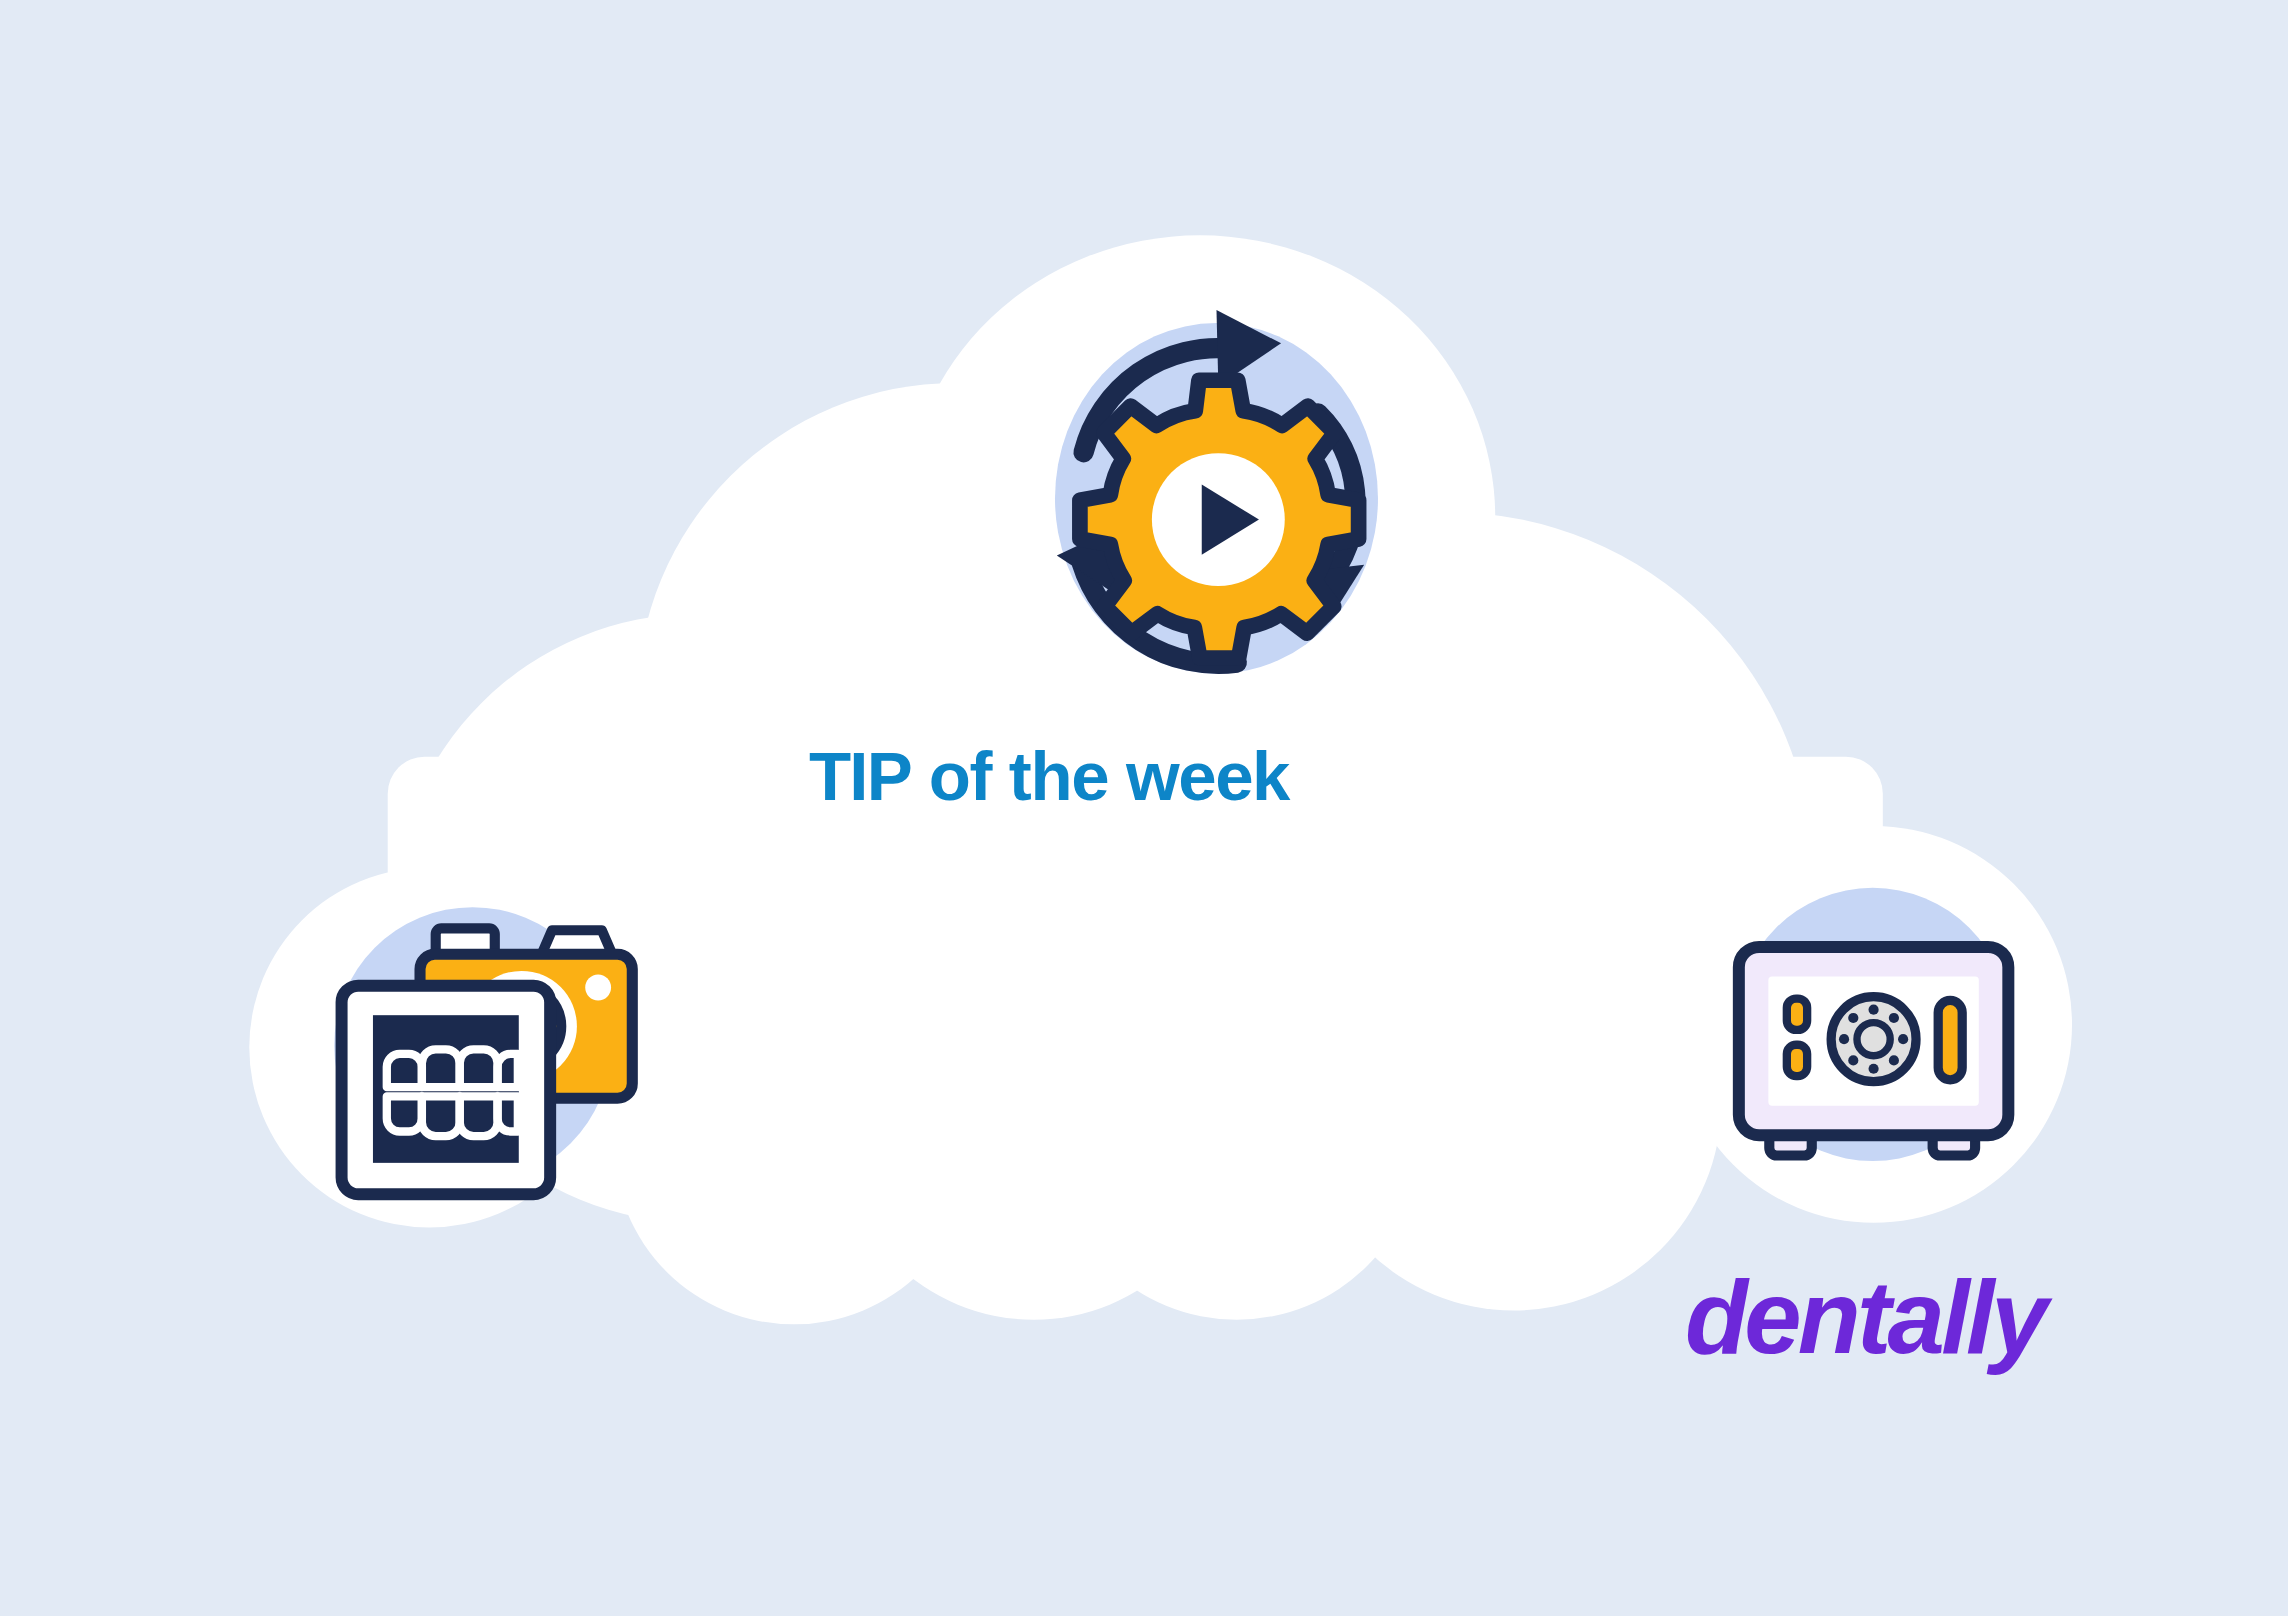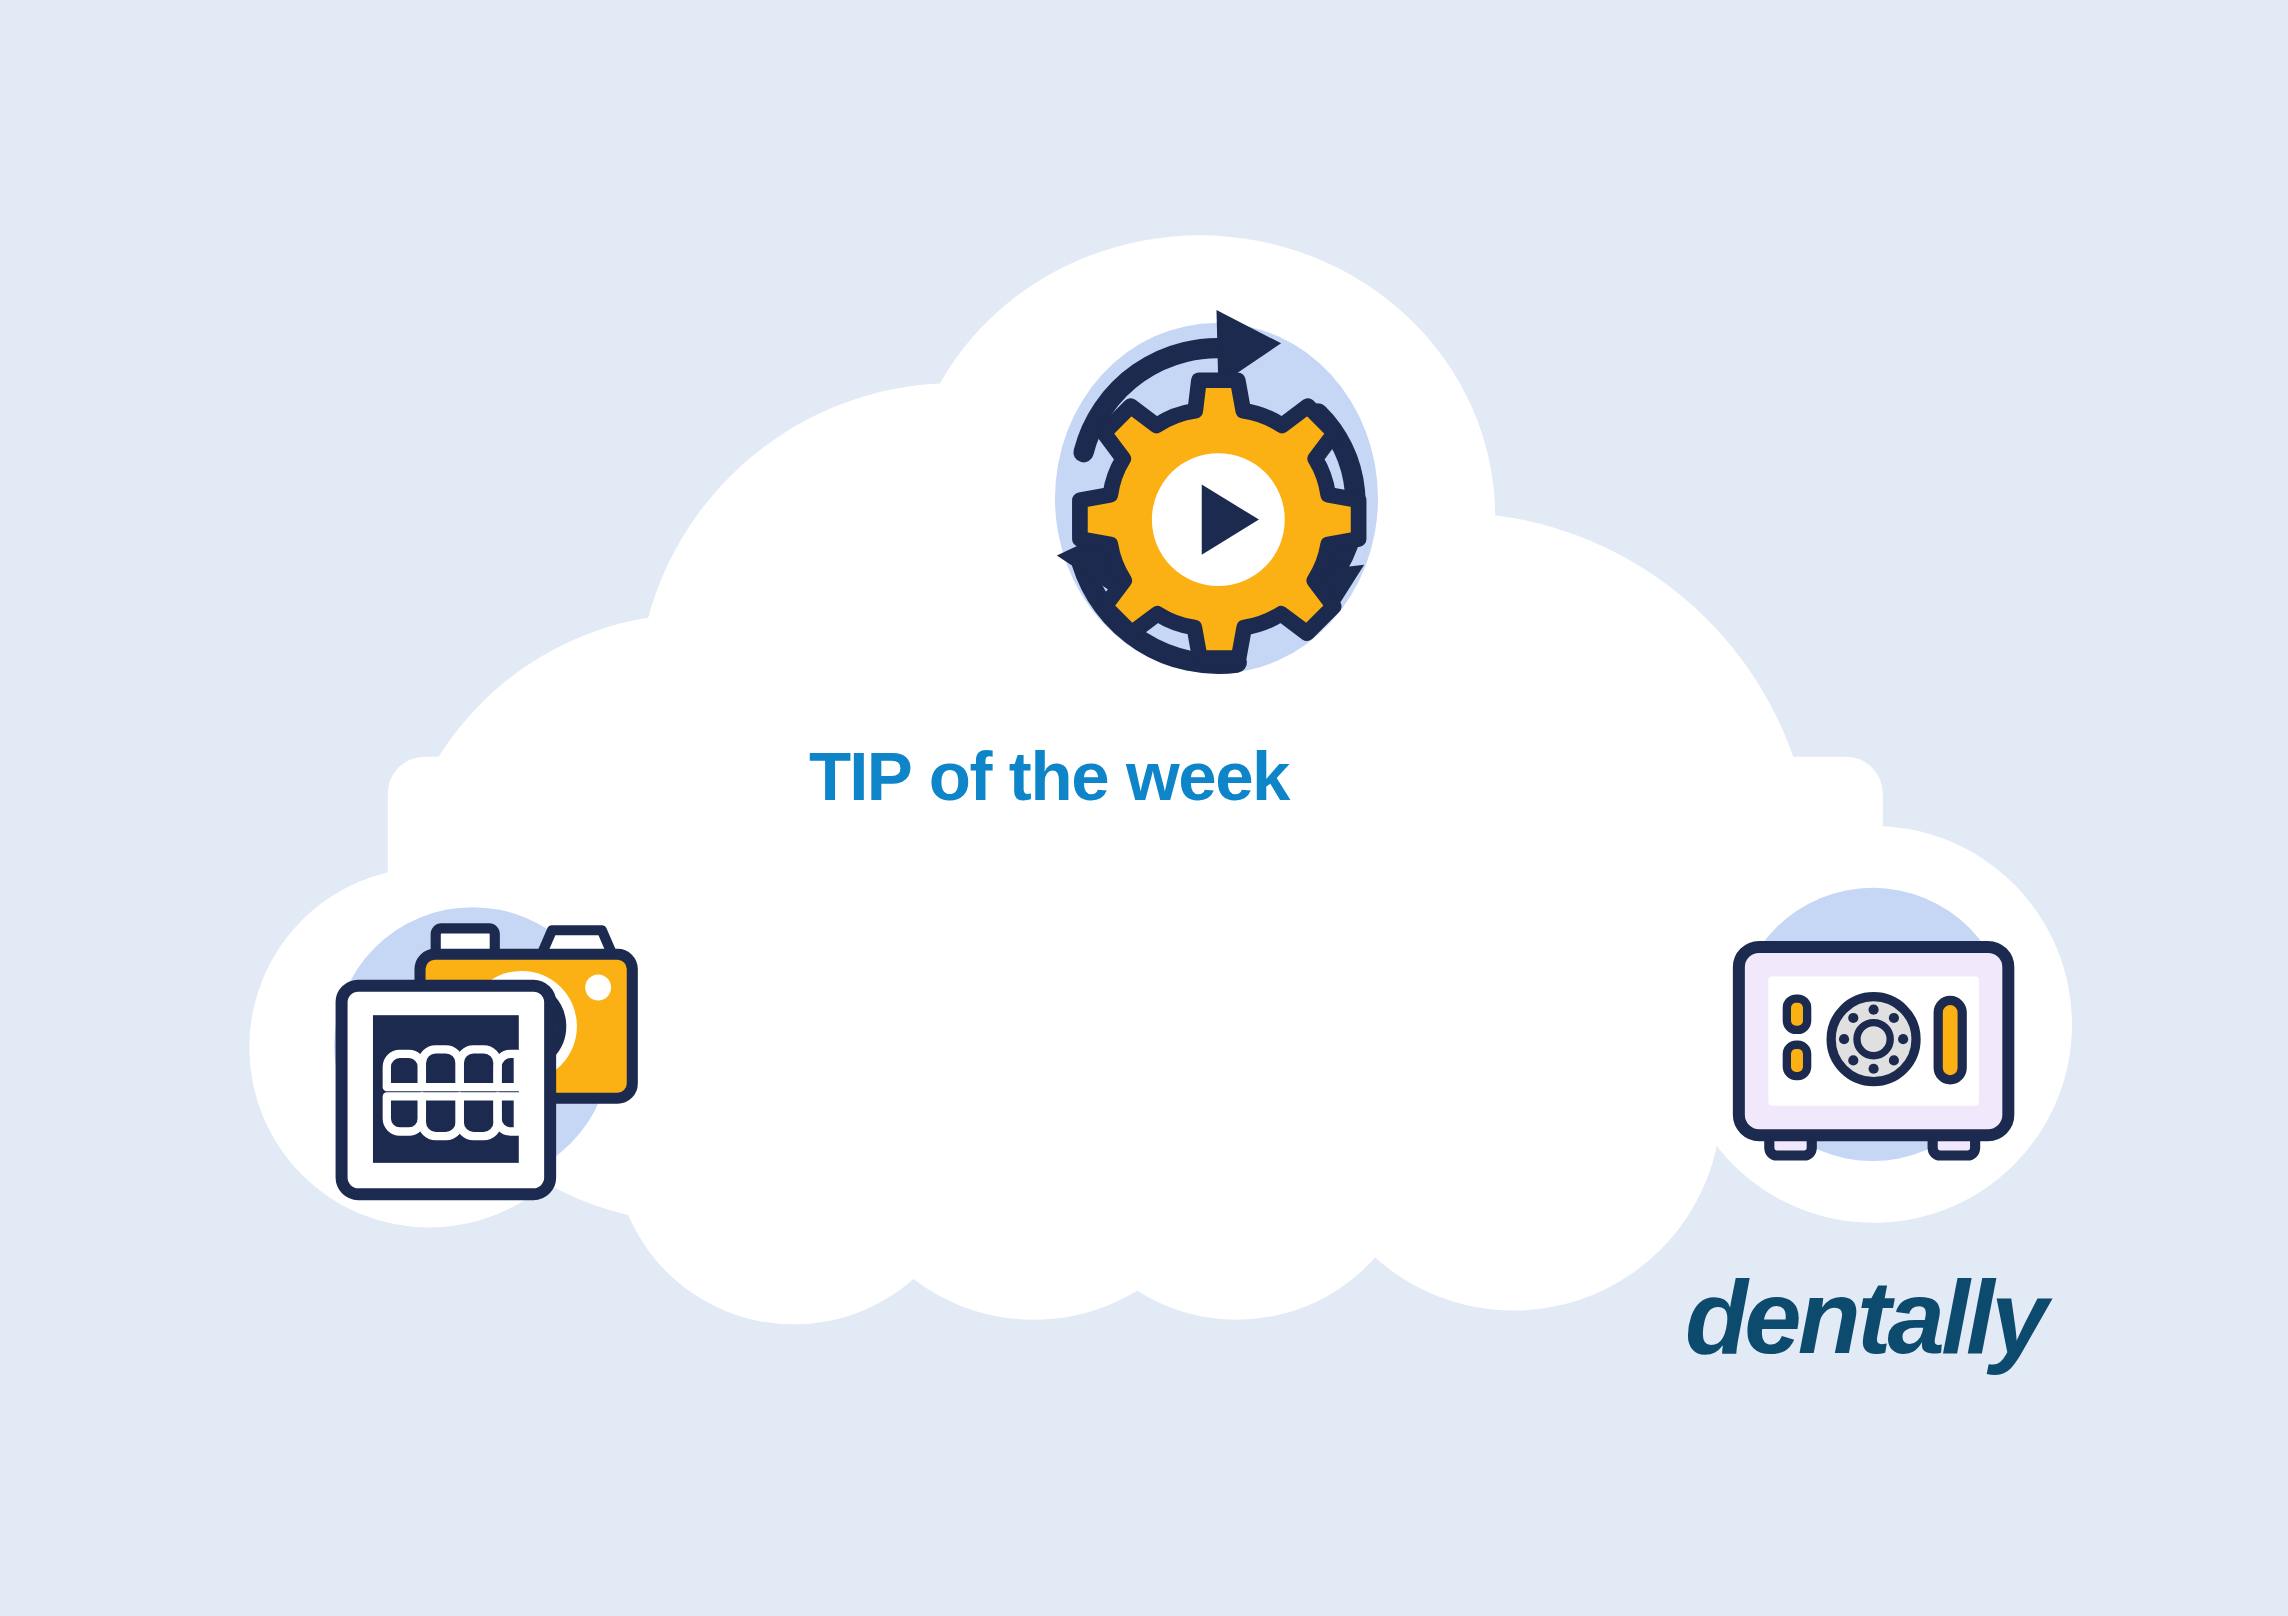--- a/index.html
+++ b/index.html
@@ -47,21 +47,21 @@
     max-width:960px;
   }
 
   
   .logo {
     position:absolute;
     left:1685px; top:1266px;
     font-size:103px;
     font-weight:bold;
     font-style:italic;
-    color:#0c4a6e;
+    color:#6d28d9;
     letter-spacing:-3.7px;
     line-height:1;
   }
 </style>
 </head>
 <body>
 
 <div class="canvas">
 
   <div class="cloud-layer">

